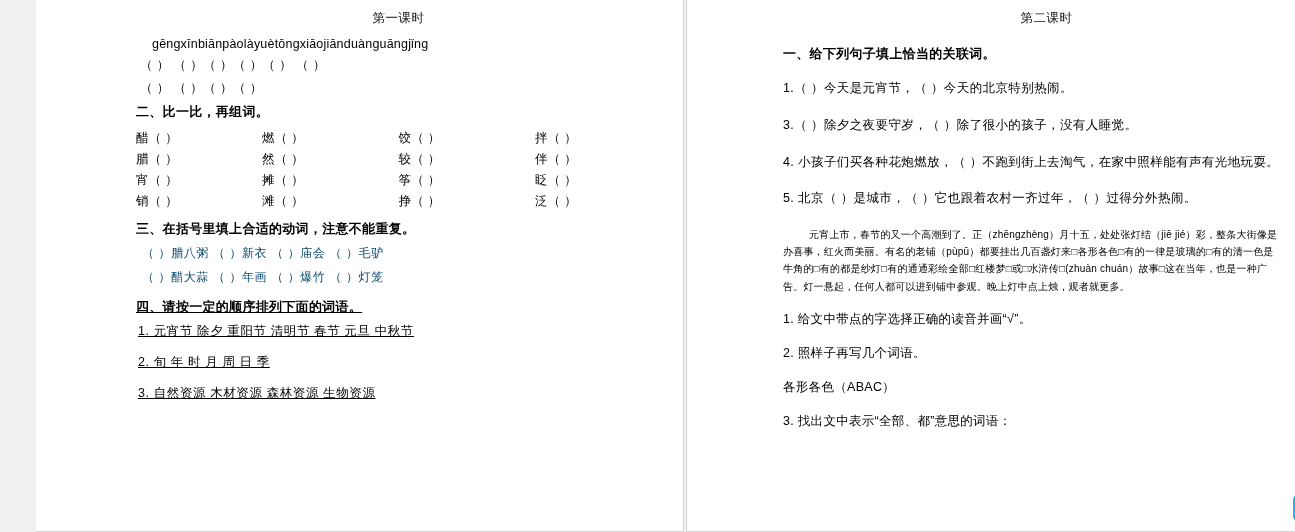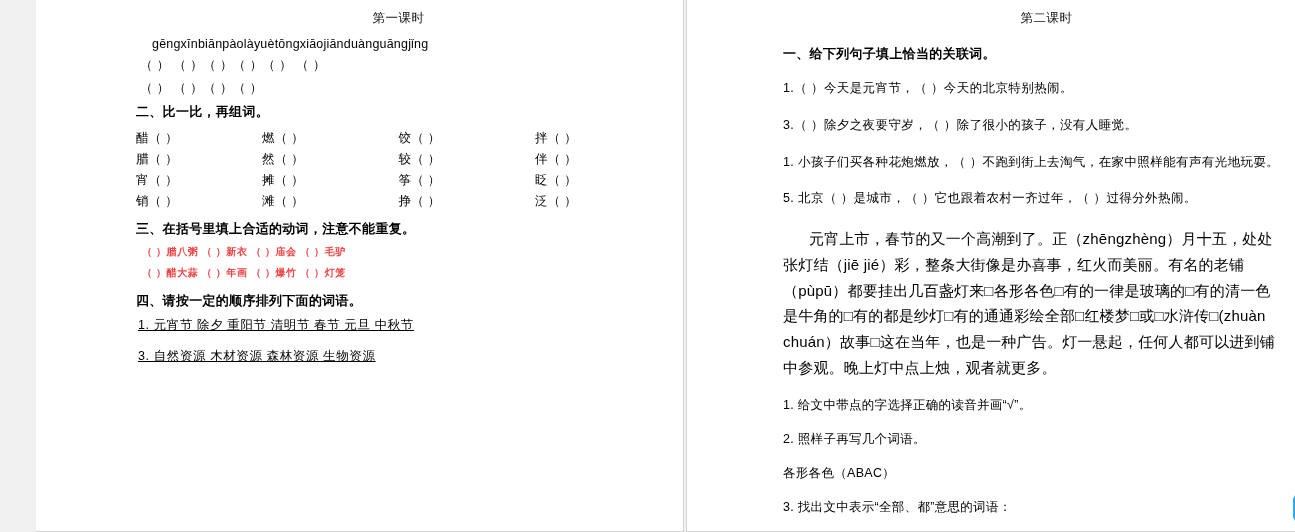--- a/index.html
+++ b/index.html
@@ -84,25 +84,24 @@
     color: #000;
     padding: 2px 0;
     white-space: nowrap;
     letter-spacing: 0.3px;
   }
   .grid-table td.c0 { width: 24%; }
   .grid-table td.c1 { width: 26%; }
   .grid-table td.c2 { width: 26%; }
   .grid-table td.c3 { width: 24%; }
   .fillline {
-    font-size: 10px;
-    color: #ef4444;
+    font-size: 12px;
+    color: #0c4a6e;
     margin: 7px 0 7px 6px;
     letter-spacing: 0.6px;
-    font-weight: bold;
   }
   .ordline {
     font-size: 12.5px;
     color: #000;
     margin: 6px 0 14px 2px;
     letter-spacing: 0.6px;
     text-decoration: underline;
   }
   .qline {
     font-size: 12.5px;
@@ -112,21 +111,21 @@
     line-height: 1.5;
   }
   .qhead {
     font-size: 13px;
     font-weight: bold;
     color: #000;
     margin: 0 0 16px 0;
     letter-spacing: 0.3px;
   }
   .para {
-    font-size: 15px;
+    font-size: 10px;
     color: #000;
     margin: 0 0 16px 0;
     line-height: 1.72;
     text-indent: 26px;
     letter-spacing: 0.2px;
   }
   .sub {
     font-size: 12.5px;
     color: #000;
     margin: 0 0 17px 0;
@@ -197,34 +196,35 @@
           <td class="c2">挣（       ）</td>
           <td class="c3">泛（       ）</td>
         </tr>
       </tbody>
         </table>
 
       <div class="sec-head">三、在括号里填上合适的动词，注意不能重复。</div>
       <div class="fillline">（  ）腊八粥    （  ）新衣     （    ）庙会     （   ）毛驴</div>
       <div class="fillline">（  ）醋大蒜    （  ）年画     （    ）爆竹     （   ）灯笼</div>
 
-      <div class="sec-head" style="margin-top:12px;">四、请按一定的顺序排列下面的词语。</div>
+      <div class="sec-head" style="margin-top:12px;text-decoration:underline;">四、请按一定的顺序排列下面的词语。</div>
       <div class="ordline">1. 元宵节    除夕    重阳节    清明节    春节    元旦    中秋节</div>
+      <div class="ordline">2. 旬    年    时    月    周    日    季</div>
       <div class="ordline">3. 自然资源    木材资源    森林资源    生物资源</div>
     </div>
   </div>
 
   <div class="page page-right">
     <div class="page-inner-right">
       <div class="doc-title">第二课时</div>
 
       <div class="qhead">一、给下列句子填上恰当的关联词。</div>
       <div class="qline">1.（  ）今天是元宵节，（  ）今天的北京特别热闹。</div>
       <div class="qline">3.（  ）除夕之夜要守岁，（  ）除了很小的孩子，没有人睡觉。</div>
-      <div class="qline">1.  小孩子们买各种花炮燃放，（  ）不跑到街上去淘气，在家中照样能有声有光地玩耍。</div>
+      <div class="qline">4.  小孩子们买各种花炮燃放，（  ）不跑到街上去淘气，在家中照样能有声有光地玩耍。</div>
       <div class="qline">5. 北京（  ）是城市，（ ）它也跟着农村一齐过年，（  ）过得分外热闹。</div>
 
       <div class="para">元宵上市，春节的又一个高潮到了。正（zhēngzhèng）月十五，处处张灯结（jiē jié）彩，整条大街像是办喜事，红火而美丽。有名的老铺（pùpū）都要挂出几百盏灯来□各形各色□有的一律是玻璃的□有的清一色是牛角的□有的都是纱灯□有的通通彩绘全部□红楼梦□或□水浒传□(zhuàn chuán）故事□这在当年，也是一种广告。灯一悬起，任何人都可以进到铺中参观。晚上灯中点上烛，观者就更多。</div>
       <div class="sub">1. 给文中带点的字选择正确的读音并画“√”。</div>
       <div class="sub">2. 照样子再写几个词语。</div>
       <div class="sub ind">各形各色（ABAC）</div>
       <div class="sub">3. 找出文中表示“全部、都”意思的词语：</div>
     </div>
   </div>
 

